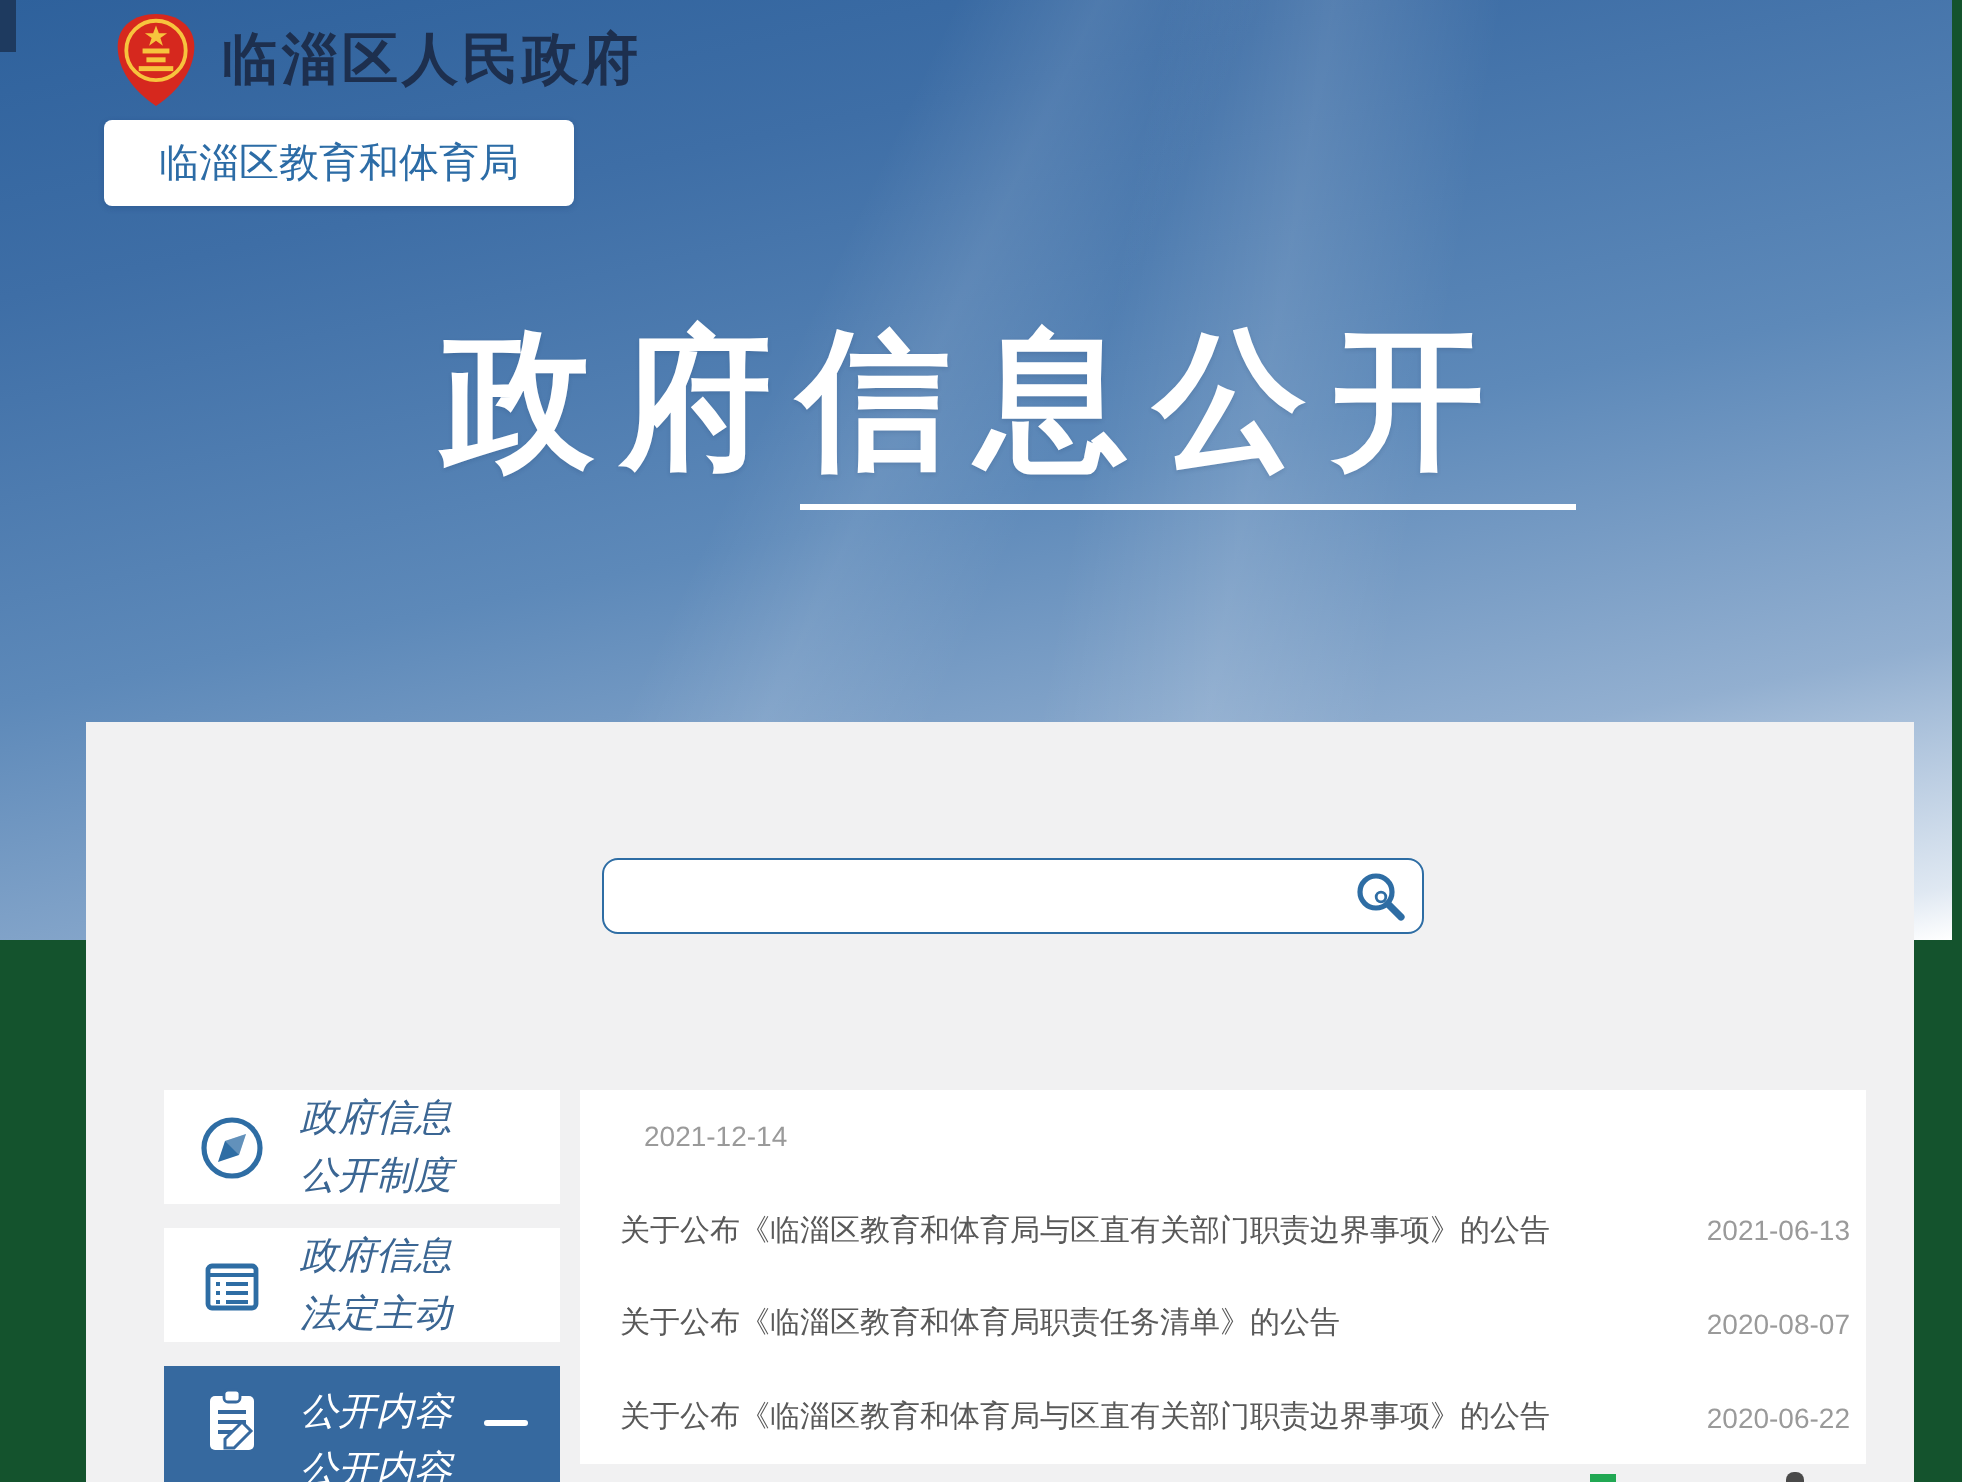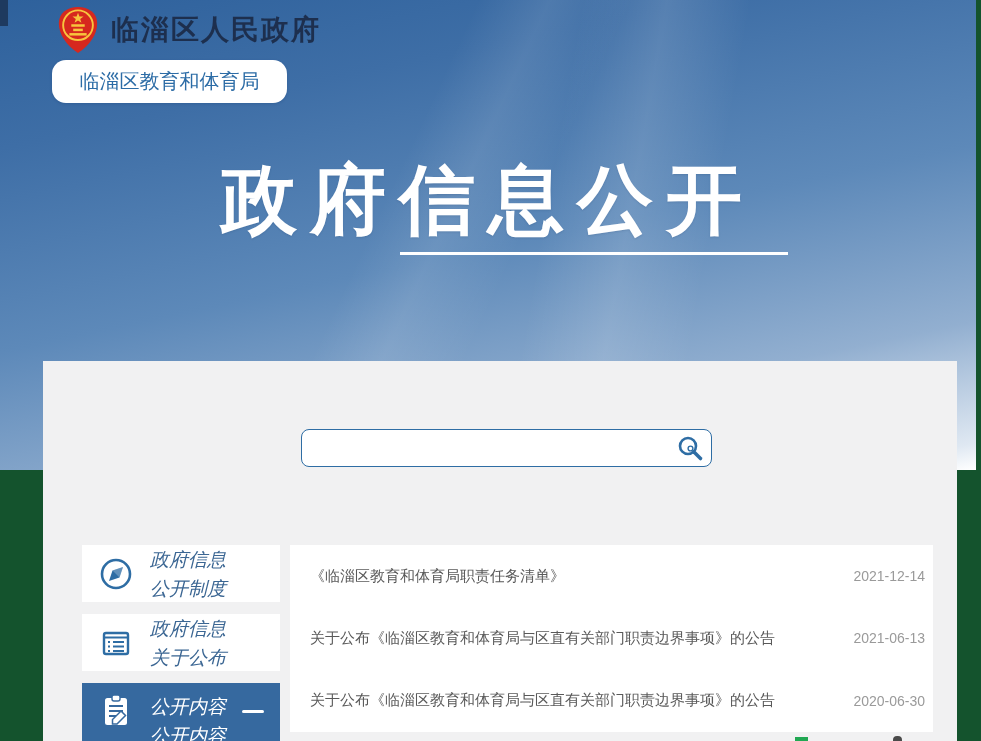--- a/index.html
+++ b/index.html
@@ -16,21 +16,21 @@
       linear-gradient(168deg, #2e619c 0%, #3e6ea6 22%, #5d89b9 52%, #92afd0 78%, #dfe8f2 96%, #ffffff 100%);
   }
   .corner-accent { position:absolute; left:0; top:0; width:8px; height:26px; background:#1e3a5f; }
 
   .brand { position:absolute; left:55px; top:5px; display:flex; align-items:center; gap:10px; }
   .emblem { width:46px; height:50px; display:inline-block; }
   .site-name { font-size:28px; font-weight:bold; color:#1d2f4e; letter-spacing:2px; }
 
   .dept-btn {
     position:absolute; left:52px; top:60px; width:235px; height:43px;
-    background:#ffffff; border:none; border-radius:14px;
+    background:#ffffff; border:none; border-radius:4px;
     font-family:"Liberation Sans", sans-serif;
     font-size:20px; color:#2c6ca6; cursor:pointer;
     box-shadow:0 1px 3px rgba(0,40,90,0.18);
   }
 
   .banner-title {
     position:absolute; left:0; top:150px; width:976px; text-align:center;
     font-size:76px; font-weight:bold; color:#ffffff; letter-spacing:13px;
     text-shadow:0 1px 2px rgba(20,50,90,0.15);
   }
@@ -139,21 +139,21 @@
             <line x1="10" y1="17" x2="12" y2="17" stroke="#2e6da4" stroke-width="2"></line>
             <line x1="15" y1="17" x2="26" y2="17" stroke="#2e6da4" stroke-width="2"></line>
             <line x1="10" y1="21.5" x2="12" y2="21.5" stroke="#2e6da4" stroke-width="2"></line>
             <line x1="15" y1="21.5" x2="26" y2="21.5" stroke="#2e6da4" stroke-width="2"></line>
             <line x1="10" y1="26" x2="12" y2="26" stroke="#2e6da4" stroke-width="2"></line>
             <line x1="15" y1="26" x2="26" y2="26" stroke="#2e6da4" stroke-width="2"></line>
           </svg>
         </span>
         <span class="labels">
           <span>政府信息</span><br>
-          <span>关于公布</span>
+          <span>法定主动</span>
         </span>
       </div>
 
       <div class="side-item active">
         <span class="side-icon">
           <svg viewBox="0 0 36 36" width="36" height="36">
             <rect x="7" y="6" width="22" height="27" rx="2.5" fill="#ffffff"></rect>
             <rect x="14" y="3" width="8" height="6" rx="2" fill="#ffffff" stroke="#36699f" stroke-width="1.4"></rect>
             <line x1="11" y1="14" x2="25" y2="14" stroke="#36699f" stroke-width="2"></line>
             <line x1="11" y1="19" x2="25" y2="19" stroke="#36699f" stroke-width="2"></line>
@@ -165,30 +165,33 @@
           <span>公开内容</span><br>
           <span>公开内容</span>
         </span>
         <span class="minus-bar"></span>
       </div>
 
     </div>
 
     <div class="list">
       <div class="row">
-        <span class="row-title">《临淄区教育和体育局职责任务清单》</span>
         <span class="row-date">2021-12-14</span>
       </div>
       <div class="row">
         <span class="row-title">关于公布《临淄区教育和体育局与区直有关部门职责边界事项》的公告</span>
         <span class="row-date">2021-06-13</span>
       </div>
       <div class="row">
+        <span class="row-title">关于公布《临淄区教育和体育局职责任务清单》的公告</span>
+        <span class="row-date">2020-08-07</span>
+      </div>
+      <div class="row">
         <span class="row-title">关于公布《临淄区教育和体育局与区直有关部门职责边界事项》的公告</span>
-        <span class="row-date">2020-06-30</span>
+        <span class="row-date">2020-06-22</span>
       </div>
     </div>
 
     <div class="mini-green"></div>
     <div class="mini-dark"></div>
 
   </div>
 </div>
 
 </body></html>

